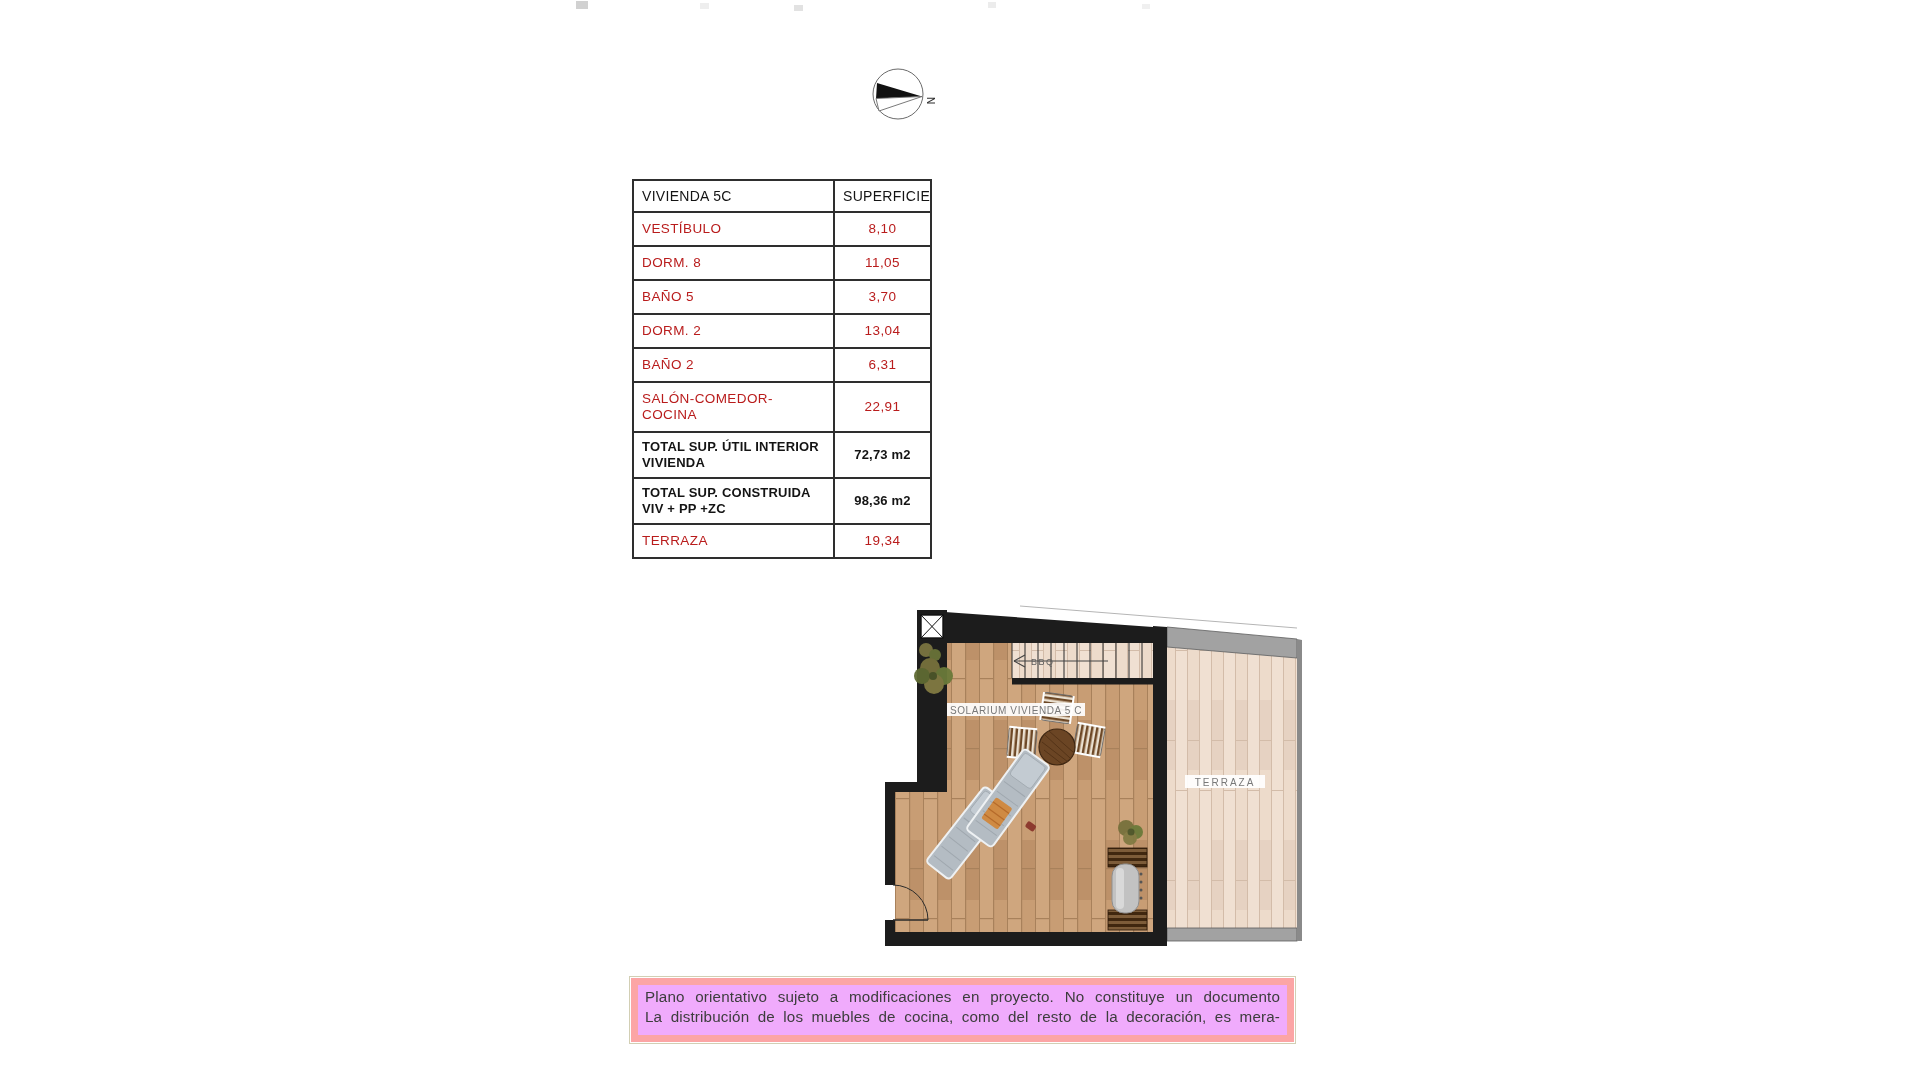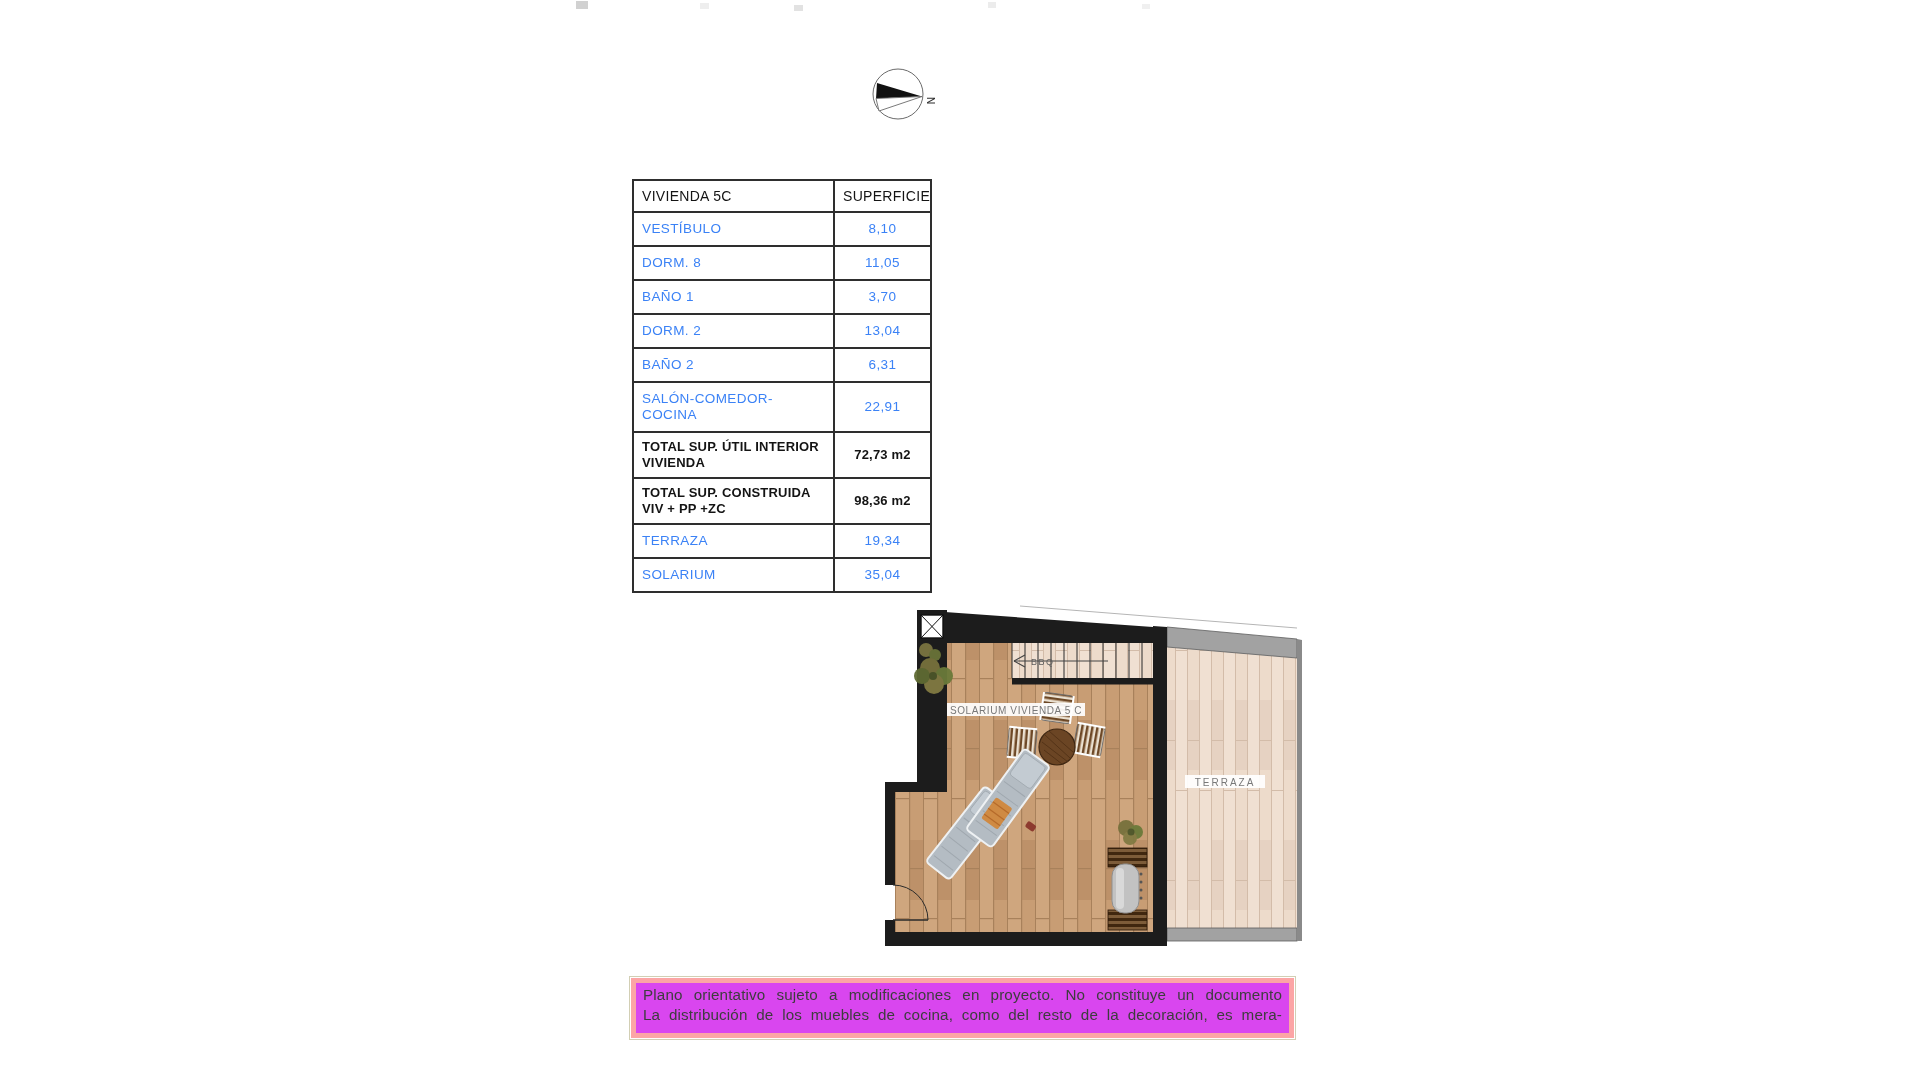--- a/index.html
+++ b/index.html
@@ -4,31 +4,31 @@
 <style>
   html,body{margin:0;padding:0;}
   body{width:1920px;height:1080px;position:relative;background:#ffffff;
        font-family:"Liberation Sans",sans-serif;overflow:hidden;}
   .abs{position:absolute;}
 
   
   #area-table{position:absolute;left:632px;top:179px;}
   table.areas{border-collapse:collapse;table-layout:fixed;width:298px;background:#fff;}
   table.areas th, table.areas td{
-      border:2px solid #2e2e2e;padding:8px 8px;font-size:13.5px;color:#3b82f6;
+      border:2px solid #2e2e2e;padding:8px 8px;font-size:13.5px;color:#b91c1c;
       letter-spacing:.4px;white-space:pre-line;line-height:16px;vertical-align:middle;}
   table.areas th{font-size:14px;font-weight:normal;color:#141414;text-align:left;letter-spacing:.3px;padding:7px 8px;}
   table.areas th.val, table.areas td.val{text-align:center;}
   table.areas col.c1{width:201px;} table.areas col.c2{width:97px;}
   table.areas tr.total td{font-weight:bold;color:#141414;font-size:13px;letter-spacing:.2px;padding:6px 8px;}
 
   
   #disclaimer{position:absolute;left:631px;top:978px;width:663px;box-sizing:border-box;
-      border:5px solid #fca5a5;outline:1px solid #d2cfb4;outline-offset:1px;
-      padding:2px 7px 9px 7px;color:#3d3d3d;font-size:15.2px;line-height:19.6px;letter-spacing:.15px;background:#d946ef;}
+      border:7px solid #fca5a5;outline:1px solid #d2cfb4;outline-offset:1px;
+      padding:2px 7px 9px 7px;color:#3d3d3d;font-size:15.2px;line-height:19.6px;letter-spacing:.15px;background:#f0abfc;}
   #disclaimer .just{text-align:justify;text-align-last:justify;}
 
   
   .speck{position:absolute;opacity:.45;}
 </style>
 </head>
 <body>
 
 <div class="speck" style="left:576px;top:1px;width:12px;height:8px;background:#9a9a9a;"></div>
 <div class="speck" style="left:700px;top:3px;width:9px;height:6px;background:#d9d9d9;"></div>
@@ -58,21 +58,21 @@
     <tbody>
         <tr>
           <td>VESTÍBULO</td>
           <td class="val">8,10</td>
         </tr>
         <tr>
           <td>DORM. 8</td>
           <td class="val">11,05</td>
         </tr>
         <tr>
-          <td>BAÑO 1</td>
+          <td>BAÑO 5</td>
           <td class="val">3,70</td>
         </tr>
         <tr>
           <td>DORM. 2</td>
           <td class="val">13,04</td>
         </tr>
         <tr>
           <td>BAÑO 2</td>
           <td class="val">6,31</td>
         </tr>
@@ -86,24 +86,20 @@
           <td class="val">72,73 m2</td>
         </tr>
         <tr class="total">
           <td>TOTAL SUP. CONSTRUIDA
 VIV + PP +ZC</td>
           <td class="val">98,36 m2</td>
         </tr>
         <tr>
           <td>TERRAZA</td>
           <td class="val">19,34</td>
-        </tr>
-        <tr>
-          <td>SOLARIUM</td>
-          <td class="val">35,04</td>
         </tr>
       </tbody>
   </table>
 </div>
 
 <svg class="abs" style="left:880px;top:596px;" width="427" height="360" viewBox="880 596 427 360">
   <defs>
     <pattern id="woodA" patternUnits="userSpaceOnUse" width="28" height="120">
       <rect width="28" height="120" fill="#c69b73"></rect>
       <rect x="0" width="13" height="120" fill="#cfa67e"></rect>

